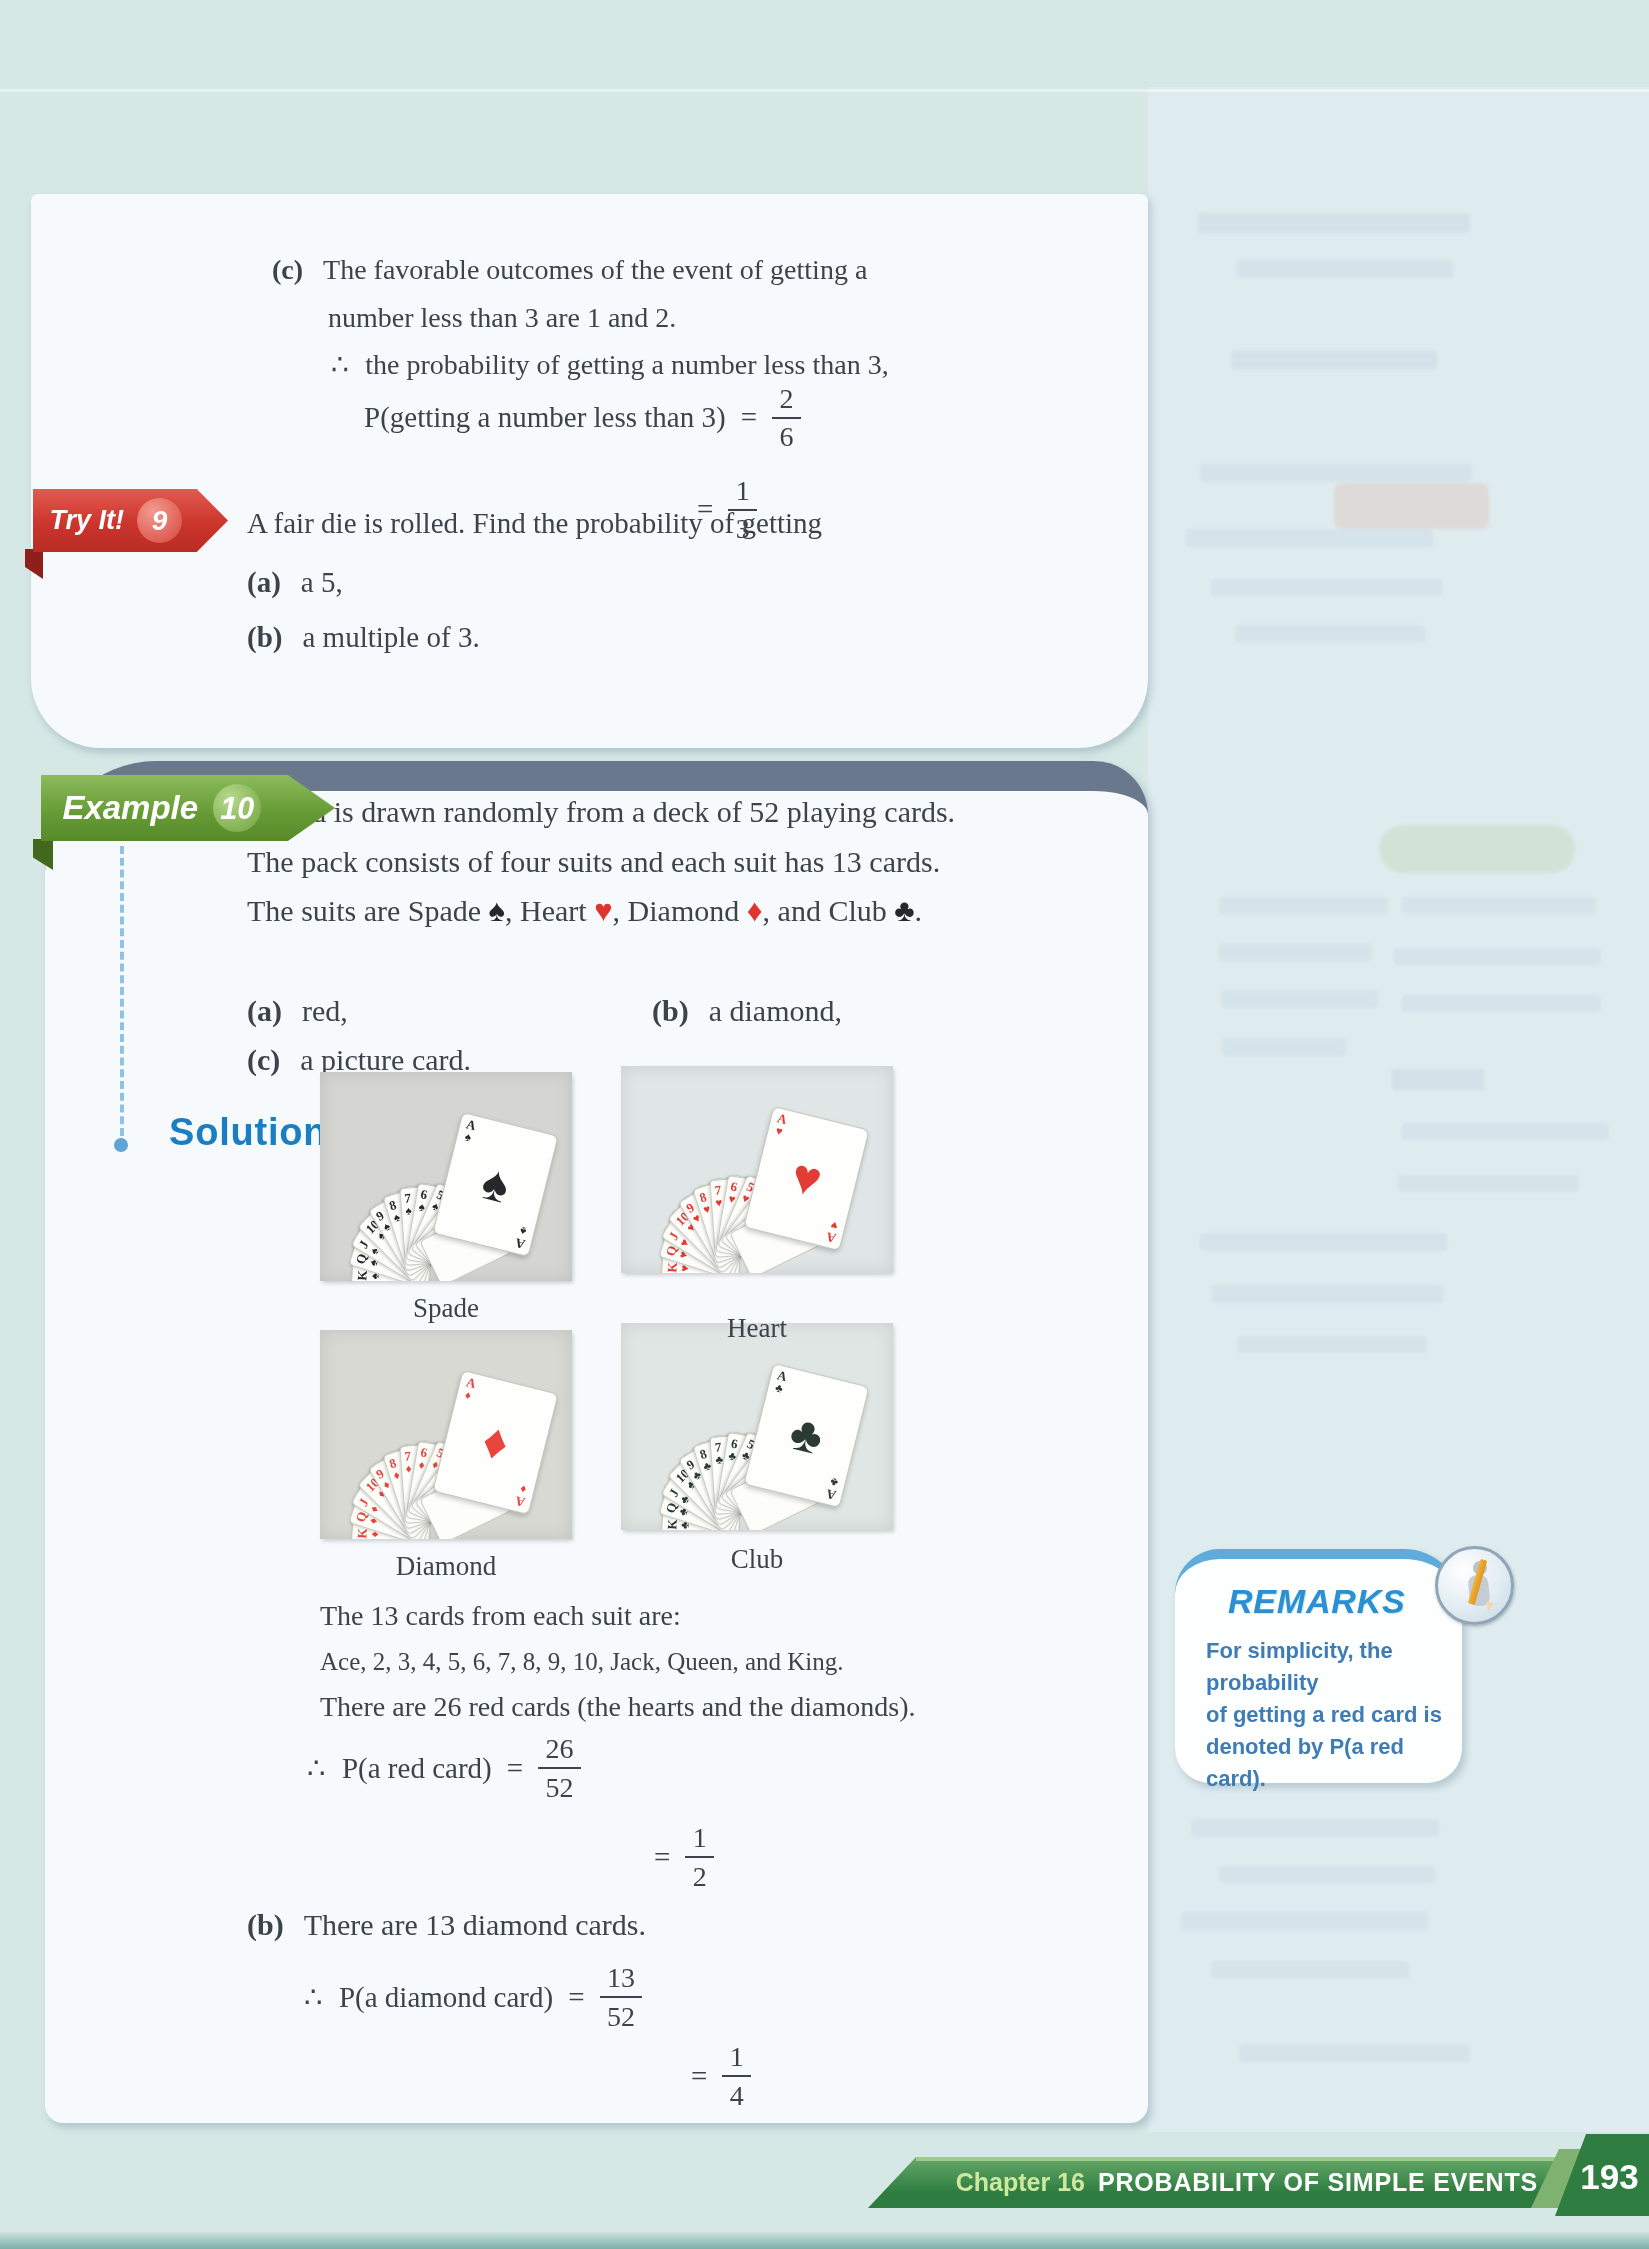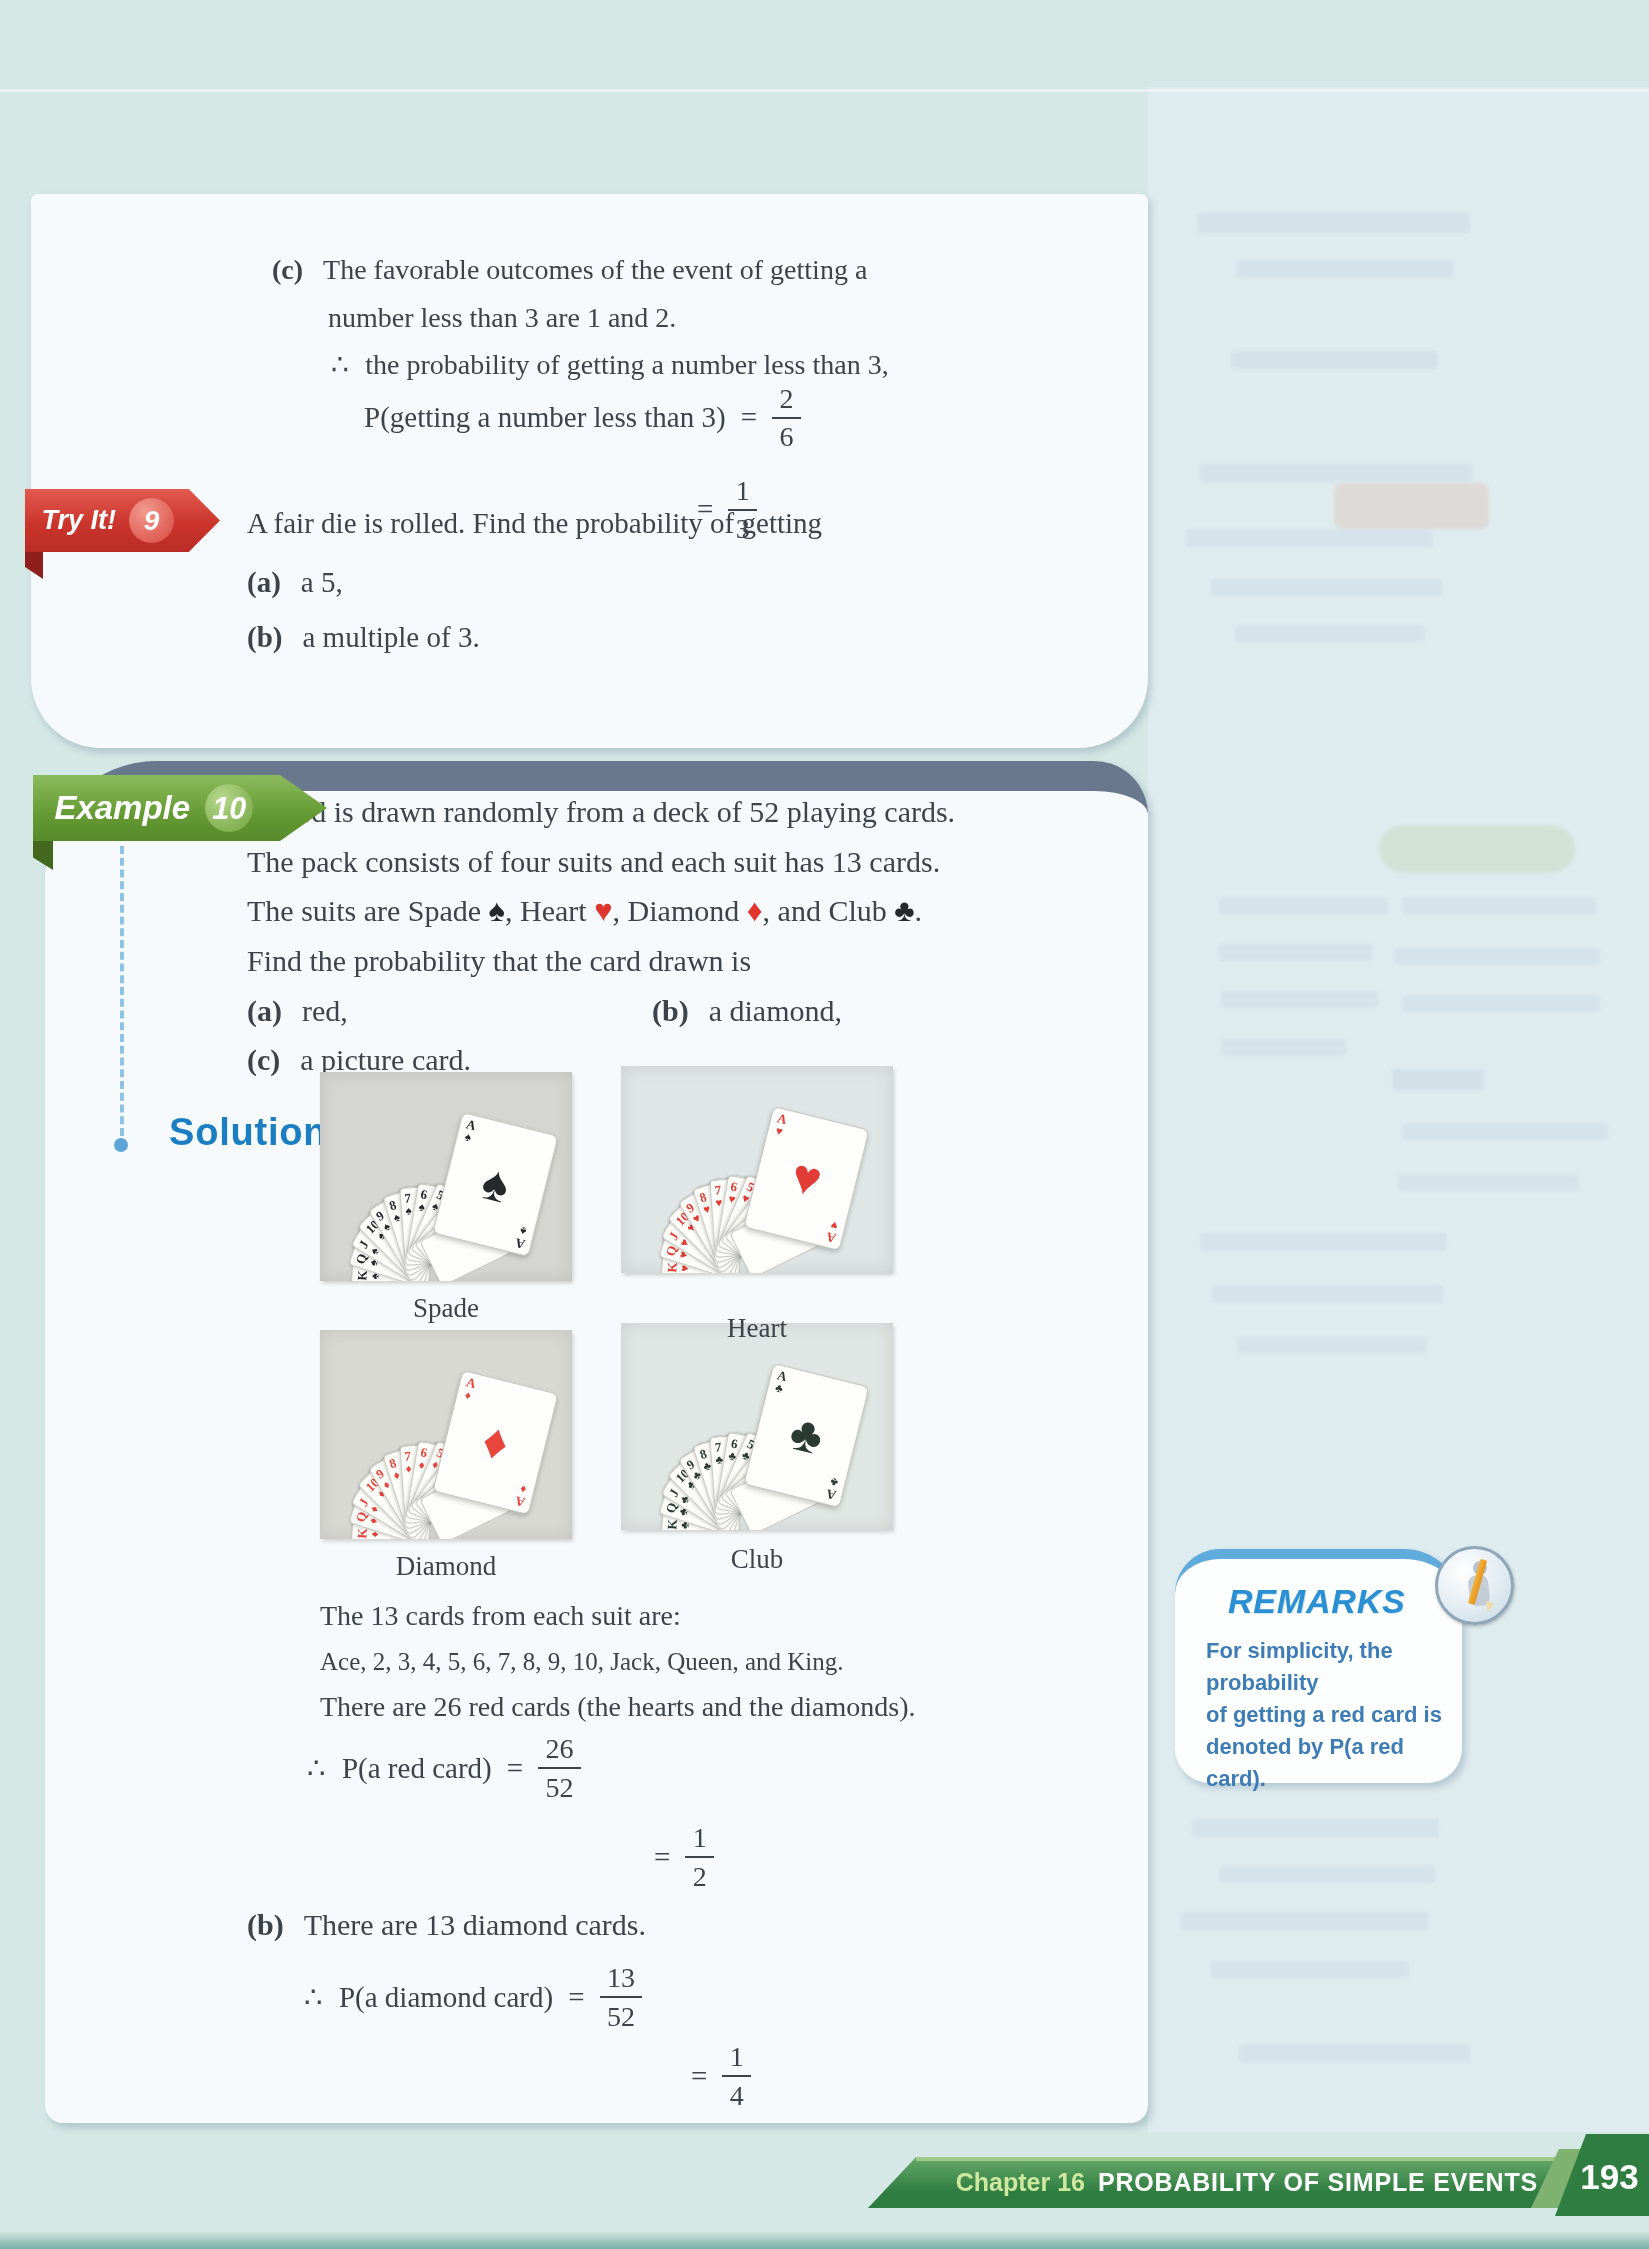--- a/index.html
+++ b/index.html
@@ -24,21 +24,21 @@
   .blab{font-weight:700;margin-right:20px;}
   .tf{margin-right:16.5px;}
   .math{position:absolute;display:flex;align-items:center;font-size:29px;color:var(--ink);white-space:nowrap;}
   .math .eq{margin:0 15px;}
   .frac{display:inline-block;text-align:center;font-size:28px;line-height:1.12;vertical-align:middle;}
   .frac .num{display:block;border-bottom:2.5px solid var(--ink);padding:0 7.4px 2.5px;}
   .frac .den{display:block;padding-top:2.5px;}
 
   
   .ribbon{position:absolute;display:flex;align-items:center;z-index:6;
-    clip-path:polygon(0 0,84% 0,100% 50%,84% 100%,0 100%);font-family:"Liberation Sans",sans-serif;}
+    clip-path:polygon(0 0,84% 0,100% 50%,84% 100%,0 100%);font-family:"Liberation Sans",sans-serif;margin-left:8px;}
   .ribbon .ribbon-label{font-style:italic;font-weight:800;color:#fff;}
   .ribbon .ribbon-circle{display:flex;align-items:center;justify-content:center;border-radius:50%;
     color:#fff;font-style:italic;font-weight:800;}
   .tryit{left:25px;top:489px;width:195px;height:63px;
     background:linear-gradient(180deg,#e25a50,#cb352c 55%,#b92c24);}
   .tryit .ribbon-label{font-size:27px;margin-left:16.5px;}
   .tryit .ribbon-circle{margin-left:13px;width:45px;height:45px;font-size:28px;
     background:radial-gradient(circle at 35% 30%,#f29a90,#d8463c);}
   .tryit-tail{position:absolute;left:25px;top:549px;width:18px;height:30px;background:#8f1f1b;
     clip-path:polygon(0 0,100% 0,100% 100%,0 60%);z-index:5;}
@@ -210,21 +210,20 @@
     <span class="ribbon-label">Example</span>
     <span class="ribbon-circle">10</span>
   </div>
   <div class="exbadge-tail"></div>
 
   <div class="trow" style="left:247px;top:793px;font-size:30px;line-height:38px;z-index:3;">A card is drawn randomly from a deck of 52 playing cards.</div>
   <div class="trow" style="left:247px;top:843px;font-size:30px;line-height:38px;">The pack consists of four suits and each suit has 13 cards.</div>
   <div class="trow" style="left:247px;top:892px;font-size:30px;line-height:38px;">
     <span>The suits are Spade </span><span class="suit black">♠</span><span>, Heart </span><span class="suit red">♥</span><span>, Diamond </span><span class="suit red">♦</span><span>, and Club </span><span class="suit black">♣</span><span>.</span>
   </div>
-  <div class="trow" style="left:247px;top:942px;font-size:30px;line-height:38px;">Find the probability that the card drawn is</div>
   <div class="trow" style="left:247px;top:993px;font-size:30px;">
     <span class="blab">(a)</span><span>red,</span>
   </div>
   <div class="trow" style="left:652px;top:993px;font-size:30px;">
     <span class="blab">(b)</span><span>a diamond,</span>
   </div>
   <div class="trow" style="left:247px;top:1042px;font-size:30px;">
     <span class="blab">(c)</span><span>a picture card.</span>
   </div>
 

